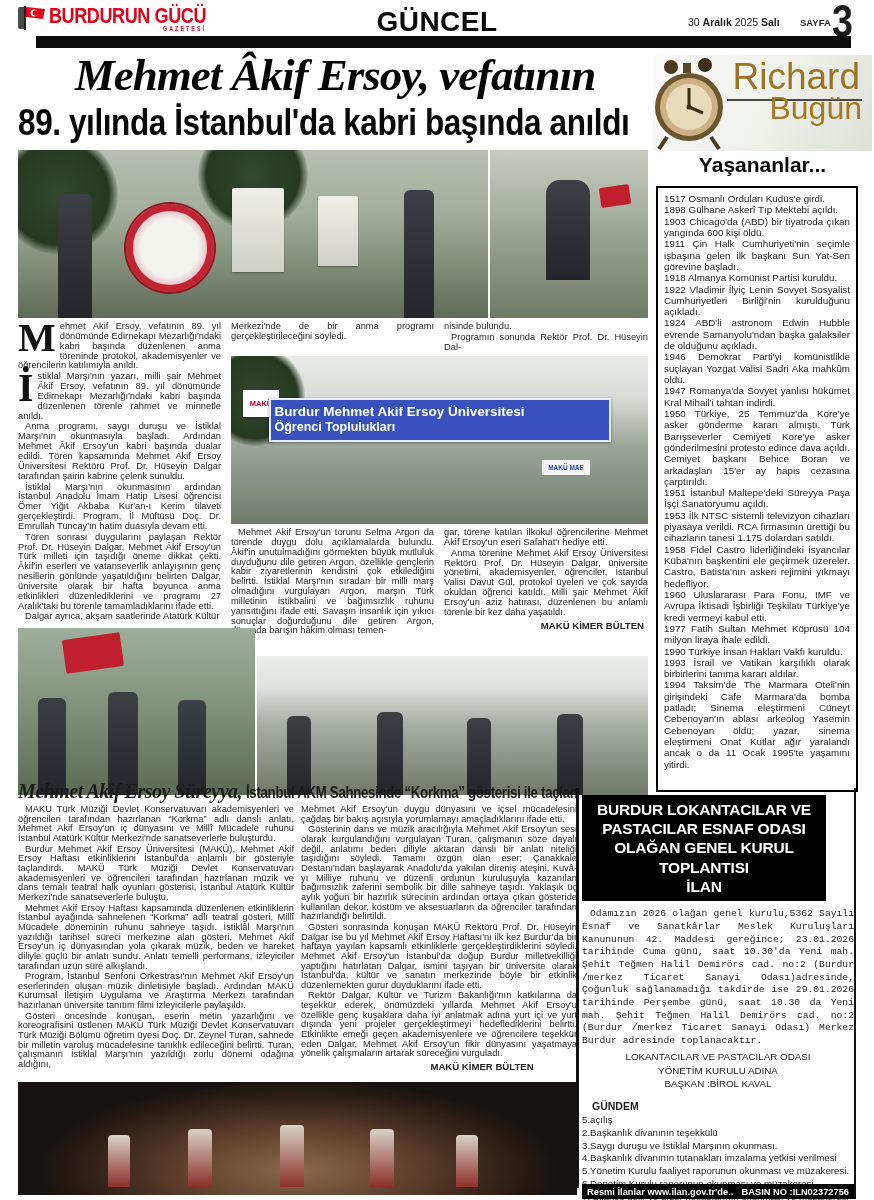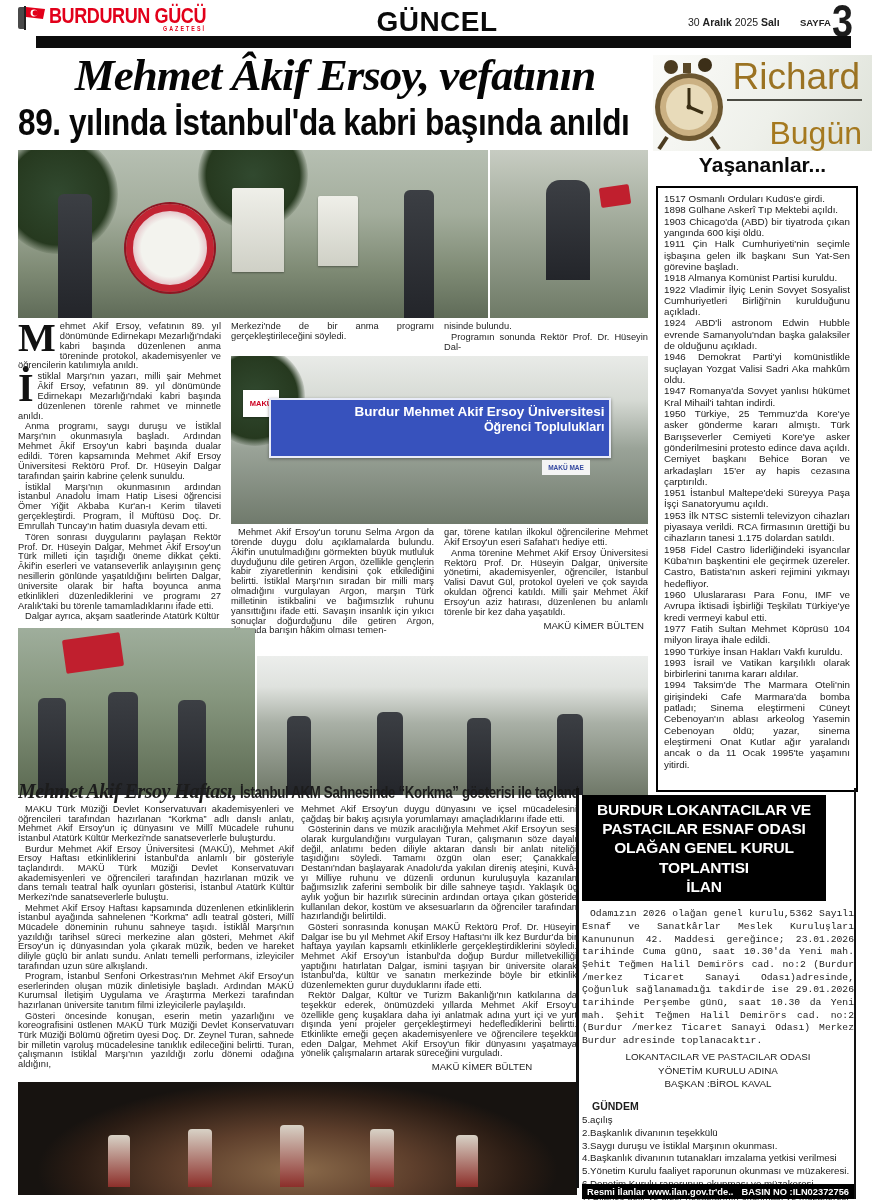--- a/index.html
+++ b/index.html
@@ -29,40 +29,40 @@
     font-family:"Liberation Serif", serif; font-style:italic; font-weight:bold;
     font-size:45px; letter-spacing:-1px; color:#050505; white-space:nowrap; }
   .headline2 { left:18px; top:102px; width:742px; transform:scaleX(0.853); transform-origin:left top;
     font-weight:bold; font-size:37px; letter-spacing:-0.5px; color:#080808; white-space:nowrap; }
 
   
   .history-img { left:653px; top:55px; width:219px; height:96px;
     background:linear-gradient(120deg,#fbfbf9 0%,#eef0ea 55%,#dde1d8 100%); overflow:hidden; }
   .hist-t1 { position:absolute; right:10px; top:0px; font-size:37px; color:#9b7323; font-weight:normal;
     border-bottom:2px solid #4a4a42; padding:0 2px 0 6px; line-height:44px; }
-  .hist-t2 { position:absolute; right:10px; top:60px; font-size:32px; color:#a5791f; line-height:36px; }
+  .hist-t2 { position:absolute; right:10px; top:35px; font-size:32px; color:#a5791f; line-height:36px; }
   .history-sub { left:653px; top:153px; width:219px; text-align:center; font-weight:bold; font-size:21px; color:#0a0a0a; }
   .history-box { left:656px; top:186px; width:186px; height:592px; border:2px solid #000;
     padding:5px 6px; font-size:9.8px; line-height:1.155; text-align:justify; color:#222; overflow:hidden; }
   .history-box p { margin:0; }
 
   
   .ph { overflow:hidden; }
   .photo-main { left:18px; top:150px; width:470px; height:168px;
     background:linear-gradient(#b6bfb2 0%,#a3ad9c 38%,#7e8a74 72%,#5f6b58 100%); }
   .photo-side { left:490px; top:150px; width:158px; height:168px;
     background:linear-gradient(#c7ccc2 0%,#9fa898 45%,#6e7a66 100%); }
   .tree { position:absolute; background:radial-gradient(circle,#31492f 0%,#26391f 60%,transparent 72%); border-radius:50%; }
   .stone { position:absolute; background:linear-gradient(#efefe9,#cfd0c6); border-radius:2px 2px 0 0; box-shadow:0 1px 2px rgba(0,0,0,.35); }
   .wreath { position:absolute; border:7px solid #c22433; border-radius:50%; background:radial-gradient(circle,#f3f3ee 0 55%,#e7c9cd 70%); box-shadow:0 0 0 2px #8e1623; }
   .fig { position:absolute; background:linear-gradient(#3c3f44,#23252a); border-radius:6px 6px 0 0; }
   .photo-mid { left:231px; top:356px; width:417px; height:168px;
     background:linear-gradient(#e9ebe8 0%,#d6dad4 26%,#9aa398 55%,#707a6c 100%); }
   .mbanner { position:absolute; left:50%; top:42px; transform:translateX(-50%); width:330px;
-    background:#3752bd; border:2px solid #e9ecf8; color:#fff; text-align:right; padding:4px 4px 21px; box-shadow:0 1px 3px rgba(0,0,0,.4); }
+    background:#3752bd; border:2px solid #e9ecf8; color:#fff; text-align:left; padding:4px 4px 5px; box-shadow:0 1px 3px rgba(0,0,0,.4); }
   .mbanner .l1 { font-weight:bold; font-size:13.5px; line-height:16px; }
   .mbanner .l2 { font-weight:bold; font-size:12.5px; line-height:15px; }
   .mflag { position:absolute; left:12px; top:34px; width:36px; height:27px; background:#fff;
     color:#cc0022; font-weight:bold; font-size:7.5px; display:flex; align-items:center; justify-content:center; box-shadow:0 1px 2px rgba(0,0,0,.3); }
   .msign { position:absolute; right:58px; top:104px; width:48px; height:15px; background:#f4f4f4;
     color:#33479f; font-weight:bold; font-size:6.5px; display:flex; align-items:center; justify-content:center; }
   .photo-bl { left:18px; top:628px; width:237px; height:167px;
     background:linear-gradient(#9fae9c 0%,#87977f 40%,#5c6a52 100%); }
   .flagshape { position:absolute; left:46px; top:8px; width:58px; height:34px; background:#c01f2e; transform:rotate(-8deg); border-radius:2px; }
   .photo-bw { left:257px; top:656px; width:391px; height:139px;
@@ -76,21 +76,21 @@
   .bt p { margin:0 0 1px; text-indent:7px; }
   .cont p:first-child { text-indent:0; }
   .a1-col1 { left:18px;  top:322px; width:203px; height:302px; }
   .a1-c2top { left:231px; top:322px; width:203px; height:30px; }
   .a1-c3top { left:444px; top:322px; width:204px; height:30px; }
   .a1-c2bot { left:231px; top:528px; width:203px; height:128px; }
   .a1-c3bot { left:444px; top:528px; width:204px; height:128px; }
   .dropcap p:first-child { text-indent:0; }
   .dropcap p:first-child::first-letter { float:left; font-family:"Liberation Serif",serif;
     font-size:40px; line-height:30px; font-weight:bold; padding:1px 4px 0 0; color:#111; }
-  .byline { font-weight:normal; text-align:right; font-size:9.6px; margin-top:3px; padding-right:4px; }
+  .byline { font-weight:bold; text-align:right; font-size:9.6px; margin-top:3px; padding-right:4px; }
 
   
   .a2-headline { left:18px; top:780px; width:560px; white-space:nowrap; overflow:hidden; }
   .a2-hl-lead { font-family:"Liberation Serif",serif; font-style:italic; font-weight:bold; font-size:20px; letter-spacing:-0.5px; }
   .a2-hl-rest { display:inline-block; font-weight:bold; font-size:17px; letter-spacing:-0.4px;
     transform:scaleX(0.78); transform-origin:left bottom; margin-left:4px; vertical-align:baseline; }
   .a2-col { top:805px; height:274px; font-size:9.3px; line-height:1.04; }
   .a2-col1 { left:18px;  width:276px; }
   .a2-col2 { left:301px; width:276px; }
 
@@ -242,21 +242,21 @@
     <div class="fig" style="left:160px;top:72px;width:28px;height:95px;"></div>
   </div>
   <div class="abs ph photo-bw">
     <div class="fig" style="left:30px;top:60px;width:24px;height:79px;"></div>
     <div class="fig" style="left:120px;top:56px;width:26px;height:83px;"></div>
     <div class="fig" style="left:210px;top:62px;width:24px;height:77px;"></div>
     <div class="fig" style="left:300px;top:58px;width:26px;height:81px;"></div>
   </div>
 
   <div class="abs a2-headline">
-    <span class="a2-hl-lead">Mehmet Akif Ersoy Haftası,</span><span class="a2-hl-rest">İstanbul AKM Sahnesinde “Korkma” gösterisi ile taçlandı</span>
+    <span class="a2-hl-lead">Mehmet Akif Ersoy Süreyya,</span><span class="a2-hl-rest">İstanbul AKM Sahnesinde “Korkma” gösterisi ile taçlandı</span>
   </div>
   <div class="abs bt a2-col a2-col1">
       <p>MAKÜ Türk Müziği Devlet Konservatuvarı akademisyenleri ve öğrencileri tarafından hazırlanan “Korkma” adlı danslı anlatı, Mehmet Akif Ersoy'un iç dünyasını ve Millî Mücadele ruhunu İstanbul Atatürk Kültür Merkezi'nde sanatseverlerle buluşturdu.</p>
       <p>Burdur Mehmet Akif Ersoy Üniversitesi (MAKÜ), Mehmet Akif Ersoy Haftası etkinliklerini İstanbul'da anlamlı bir gösteriyle taçlandırdı. MAKÜ Türk Müziği Devlet Konservatuvarı akademisyenleri ve öğrencileri tarafından hazırlanan müzik ve dans temalı teatral halk oyunları gösterisi, İstanbul Atatürk Kültür Merkezi'nde sanatseverlerle buluştu.</p>
       <p>Mehmet Akif Ersoy Haftası kapsamında düzenlenen etkinliklerin İstanbul ayağında sahnelenen “Korkma” adlı teatral gösteri, Millî Mücadele döneminin ruhunu sahneye taşıdı. İstiklâl Marşı'nın yazıldığı tarihsel süreci merkezine alan gösteri, Mehmet Akif Ersoy'un iç dünyasından yola çıkarak müzik, beden ve hareket diliyle güçlü bir anlatı sundu. Anlatı temelli performans, izleyiciler tarafından uzun süre alkışlandı.</p>
       <p>Program, İstanbul Senfoni Orkestrası'nın Mehmet Akif Ersoy'un eserlerinden oluşan müzik dinletisiyle başladı. Ardından MAKÜ Kurumsal İletişim Uygulama ve Araştırma Merkezi tarafından hazırlanan üniversite tanıtım filmi izleyicilerle paylaşıldı.</p>
       <p>Gösteri öncesinde konuşan, eserin metin yazarlığını ve koreografisini üstlenen MAKÜ Türk Müziği Devlet Konservatuvarı Türk Müziği Bölümü öğretim üyesi Doç. Dr. Zeynel Turan, sahnede bir milletin varoluş mücadelesine tanıklık edileceğini belirtti. Turan, çalışmanın İstiklal Marşı'nın yazıldığı zorlu dönemi odağına aldığını,</p>
     </div>
   <div class="abs bt a2-col a2-col2 cont">
     <div>

